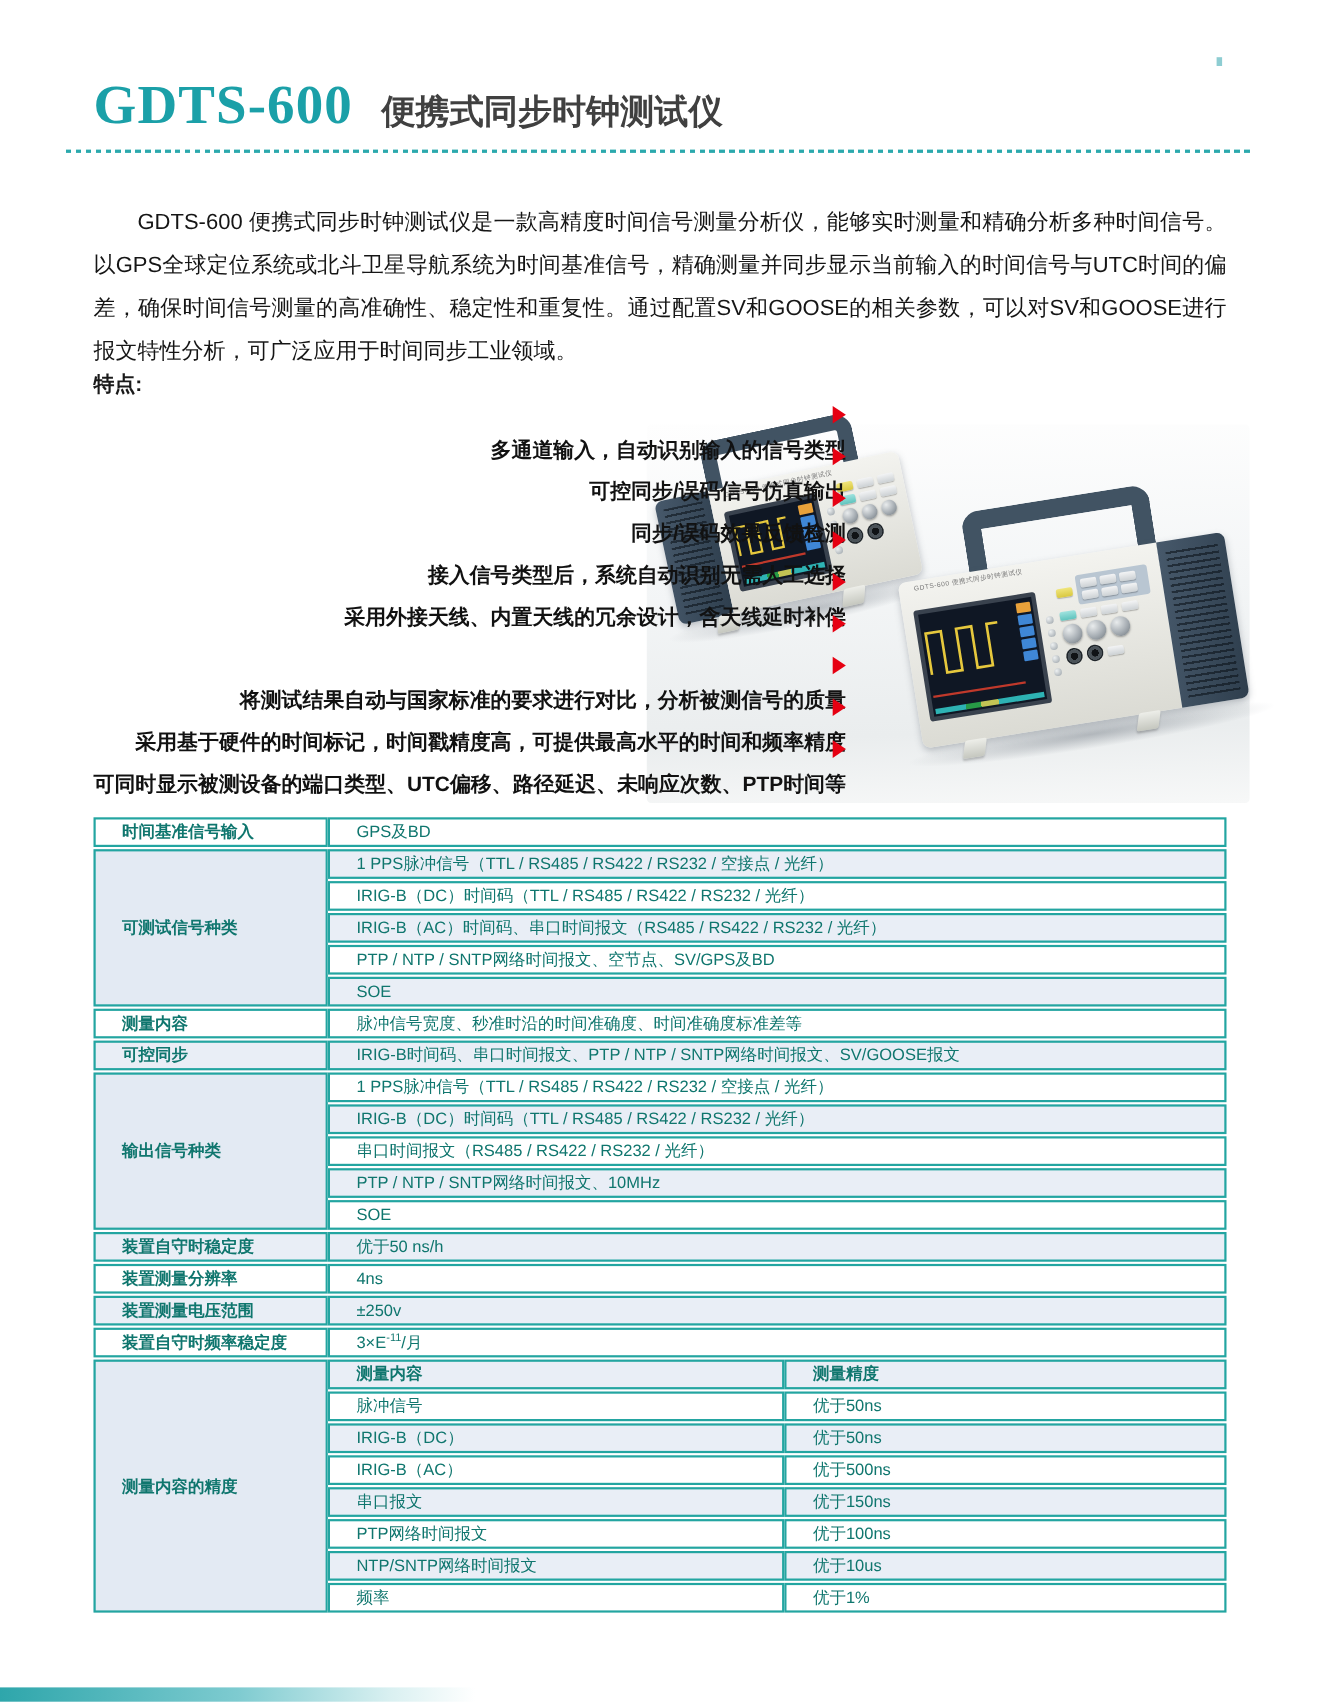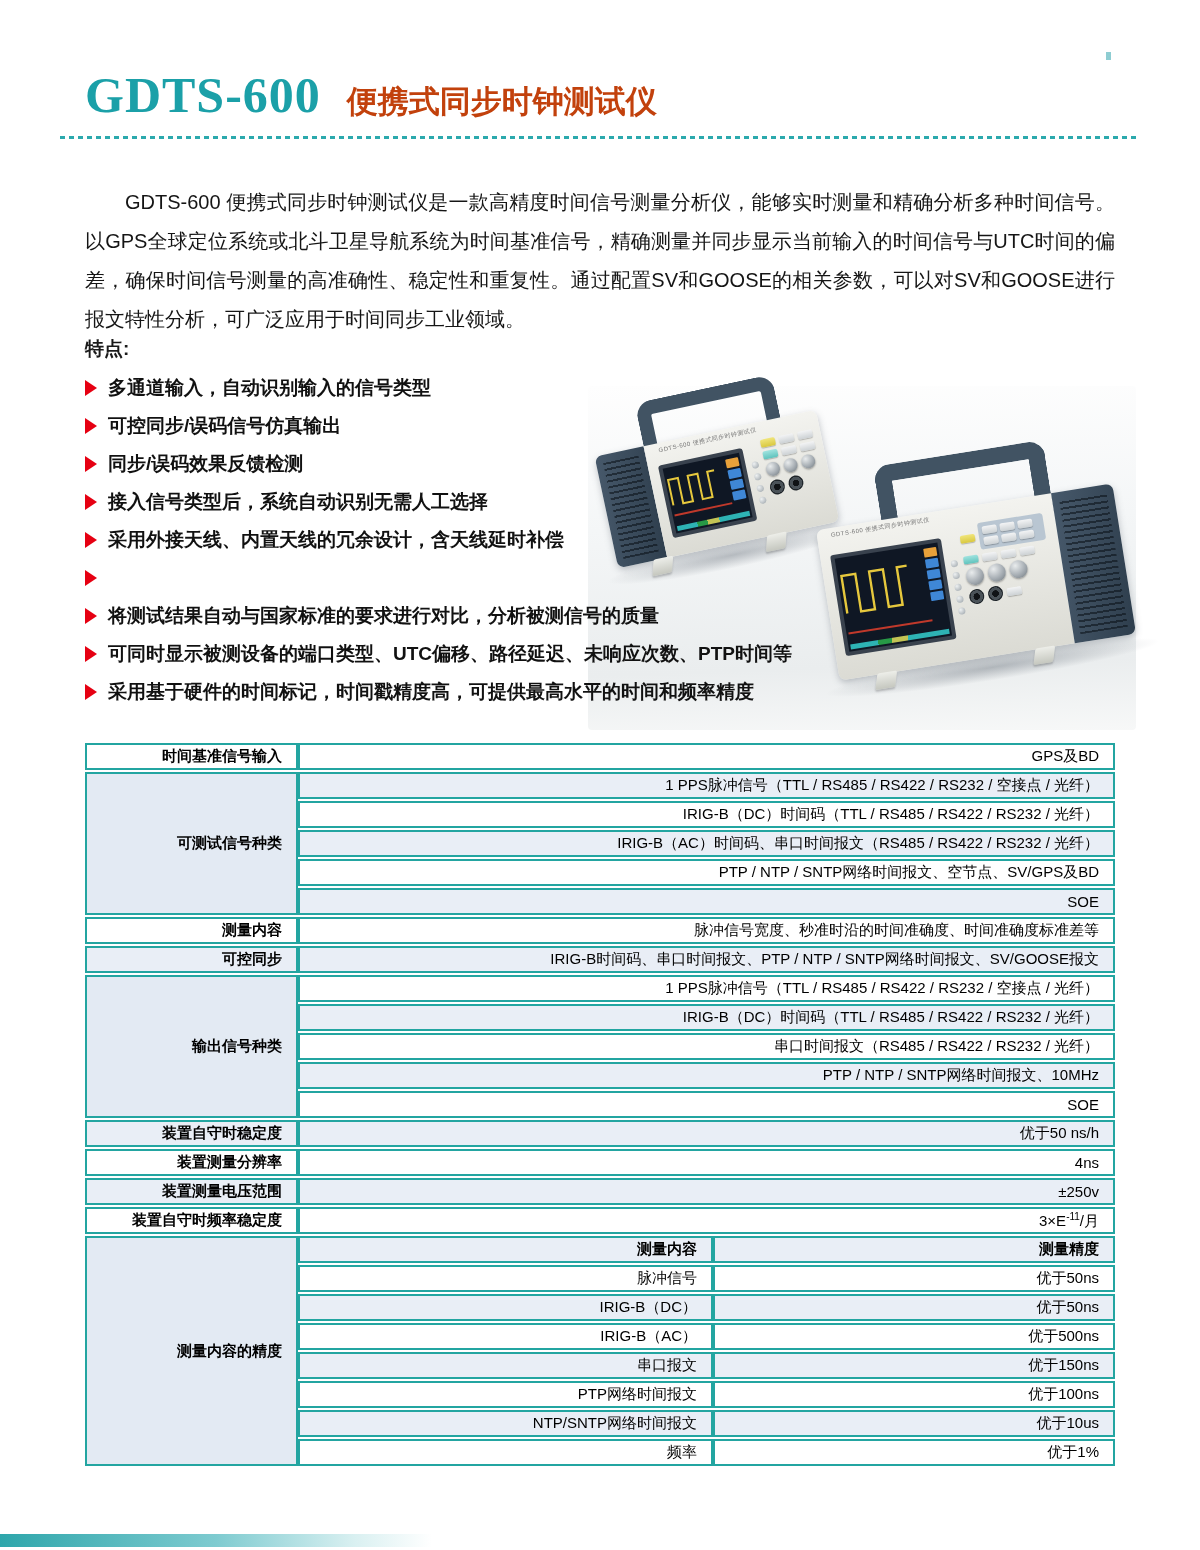--- a/index.html
+++ b/index.html
@@ -2,33 +2,33 @@
 <html><head>
 <meta charset="utf-8">
 <style>
   html,body{margin:0;padding:0;background:#fff;}
   #page{position:relative;width:1191px;height:1550px;background:#fff;overflow:hidden;
         font-family:"Liberation Sans",sans-serif;color:#1a1a1a;}
 
   
   .hdr{position:absolute;left:85px;top:66px;display:flex;align-items:baseline;gap:26px;}
   .model{font-family:"Liberation Serif",serif;font-weight:bold;font-size:50px;color:#1ba0a8;letter-spacing:1px;}
-  .pname{font-size:31px;font-weight:bold;color:#c2410c;}
+  .pname{font-size:31px;font-weight:bold;color:#404040;}
   .dashline{position:absolute;left:60px;top:136px;width:1080px;height:3px;
     background:repeating-linear-gradient(90deg,#2ba9ad 0 5px,transparent 5px 9px);}
   .cornermark{position:absolute;left:1106px;top:52px;width:5px;height:8px;background:#8ecdd2;}
 
   
   .intro{position:absolute;left:85px;top:163px;width:1030px;font-size:20px;line-height:39px;
          text-align:justify;text-indent:2em;color:#151515;}
 
   
   .feat-h{position:absolute;left:85px;top:336px;font-size:19px;font-weight:bold;}
   .feats{position:absolute;left:85px;top:369px;z-index:2;}
-  .feat{display:flex;align-items:center;height:38px;gap:11px;}
+  .feat{display:flex;align-items:flex-end;height:38px;gap:11px;flex-direction:column;}
   .tri{width:0;height:0;border-left:12px solid #e60012;border-top:8px solid transparent;
        border-bottom:8px solid transparent;flex:0 0 auto;}
   .feat span.t{font-size:19px;font-weight:bold;color:#111;white-space:nowrap;}
 
   
   .photo{position:absolute;left:588px;top:386px;width:548px;height:344px;z-index:1;
     background:linear-gradient(178deg,#fefefe 0%,#f4f6f7 40%,#eaedee 80%,#f7f8f8 100%);border-radius:4px;}
   .device{position:absolute;}
   .d1{left:16px;top:46px;width:226px;transform:rotate(-12deg);}
   .d2{left:238px;top:120px;width:300px;transform:rotate(-9deg);}
@@ -76,22 +76,22 @@
   .knob.k18{width:18px;height:18px;}
   .knob.k14{width:14px;height:14px;}
   .bnc{width:15px;height:15px;border-radius:50%;flex:0 0 auto;
     background:radial-gradient(circle,#101316 30%,#4a5258 32% 58%,#1f252a 60%);}
   .dfoot{position:absolute;bottom:-15px;width:20px;height:16px;border-radius:2px;
     background:linear-gradient(#edeee9,#c5c7bf);transform:skewX(-16deg);box-shadow:0 2px 2px rgba(0,0,0,.2);}
 
   
   .spec{position:absolute;left:85px;top:741px;}
   table{border-collapse:separate;border-spacing:0 2px;table-layout:fixed;width:1030px;}
-  td{border:2px solid #23a5a1;height:23px;padding:0 14px;text-align:right;
-     font-size:15px;color:#000000;background:#fff;overflow:hidden;white-space:nowrap;}
+  td{border:2px solid #23a5a1;height:23px;padding:0 24px;text-align:left;
+     font-size:15px;color:#0f766e;background:#fff;overflow:hidden;white-space:nowrap;}
   tr.alt td{background:#e9eef6;}
   td.lbl{font-weight:bold;}
   td.big{background:#e3eaf3 !important;font-weight:bold;}
   td.hd{font-weight:bold;}
   sup{font-size:10px;}
 
   
   .footbar{position:absolute;left:0;bottom:3px;width:432px;height:13px;
     background:linear-gradient(to right,#2ea6ab,#7ecbd0 50%,#d9f0f1 82%,rgba(255,255,255,0));}
 </style>
@@ -133,25 +133,25 @@
       </div>
     <div class="feat">
         <span class="tri"></span>
       </div>
     <div class="feat">
         <span class="tri"></span>
         <span class="t">将测试结果自动与国家标准的要求进行对比，分析被测信号的质量</span>
       </div>
     <div class="feat">
         <span class="tri"></span>
+        <span class="t">采用基于硬件的时间标记，时间戳精度高，可提供最高水平的时间和频率精度</span>
+      </div>
+    <div class="feat">
+        <span class="tri"></span>
         <span class="t">可同时显示被测设备的端口类型、UTC偏移、路径延迟、未响应次数、PTP时间等</span>
-      </div>
-    <div class="feat">
-        <span class="tri"></span>
-        <span class="t">采用基于硬件的时间标记，时间戳精度高，可提供最高水平的时间和频率精度</span>
       </div>
   </div>
 
   <div class="photo">
 
     <div class="device d1">
       <div class="dshadow"></div>
       <div class="dhandle"></div>
       <div class="dbody">
         <div class="dside"></div>

